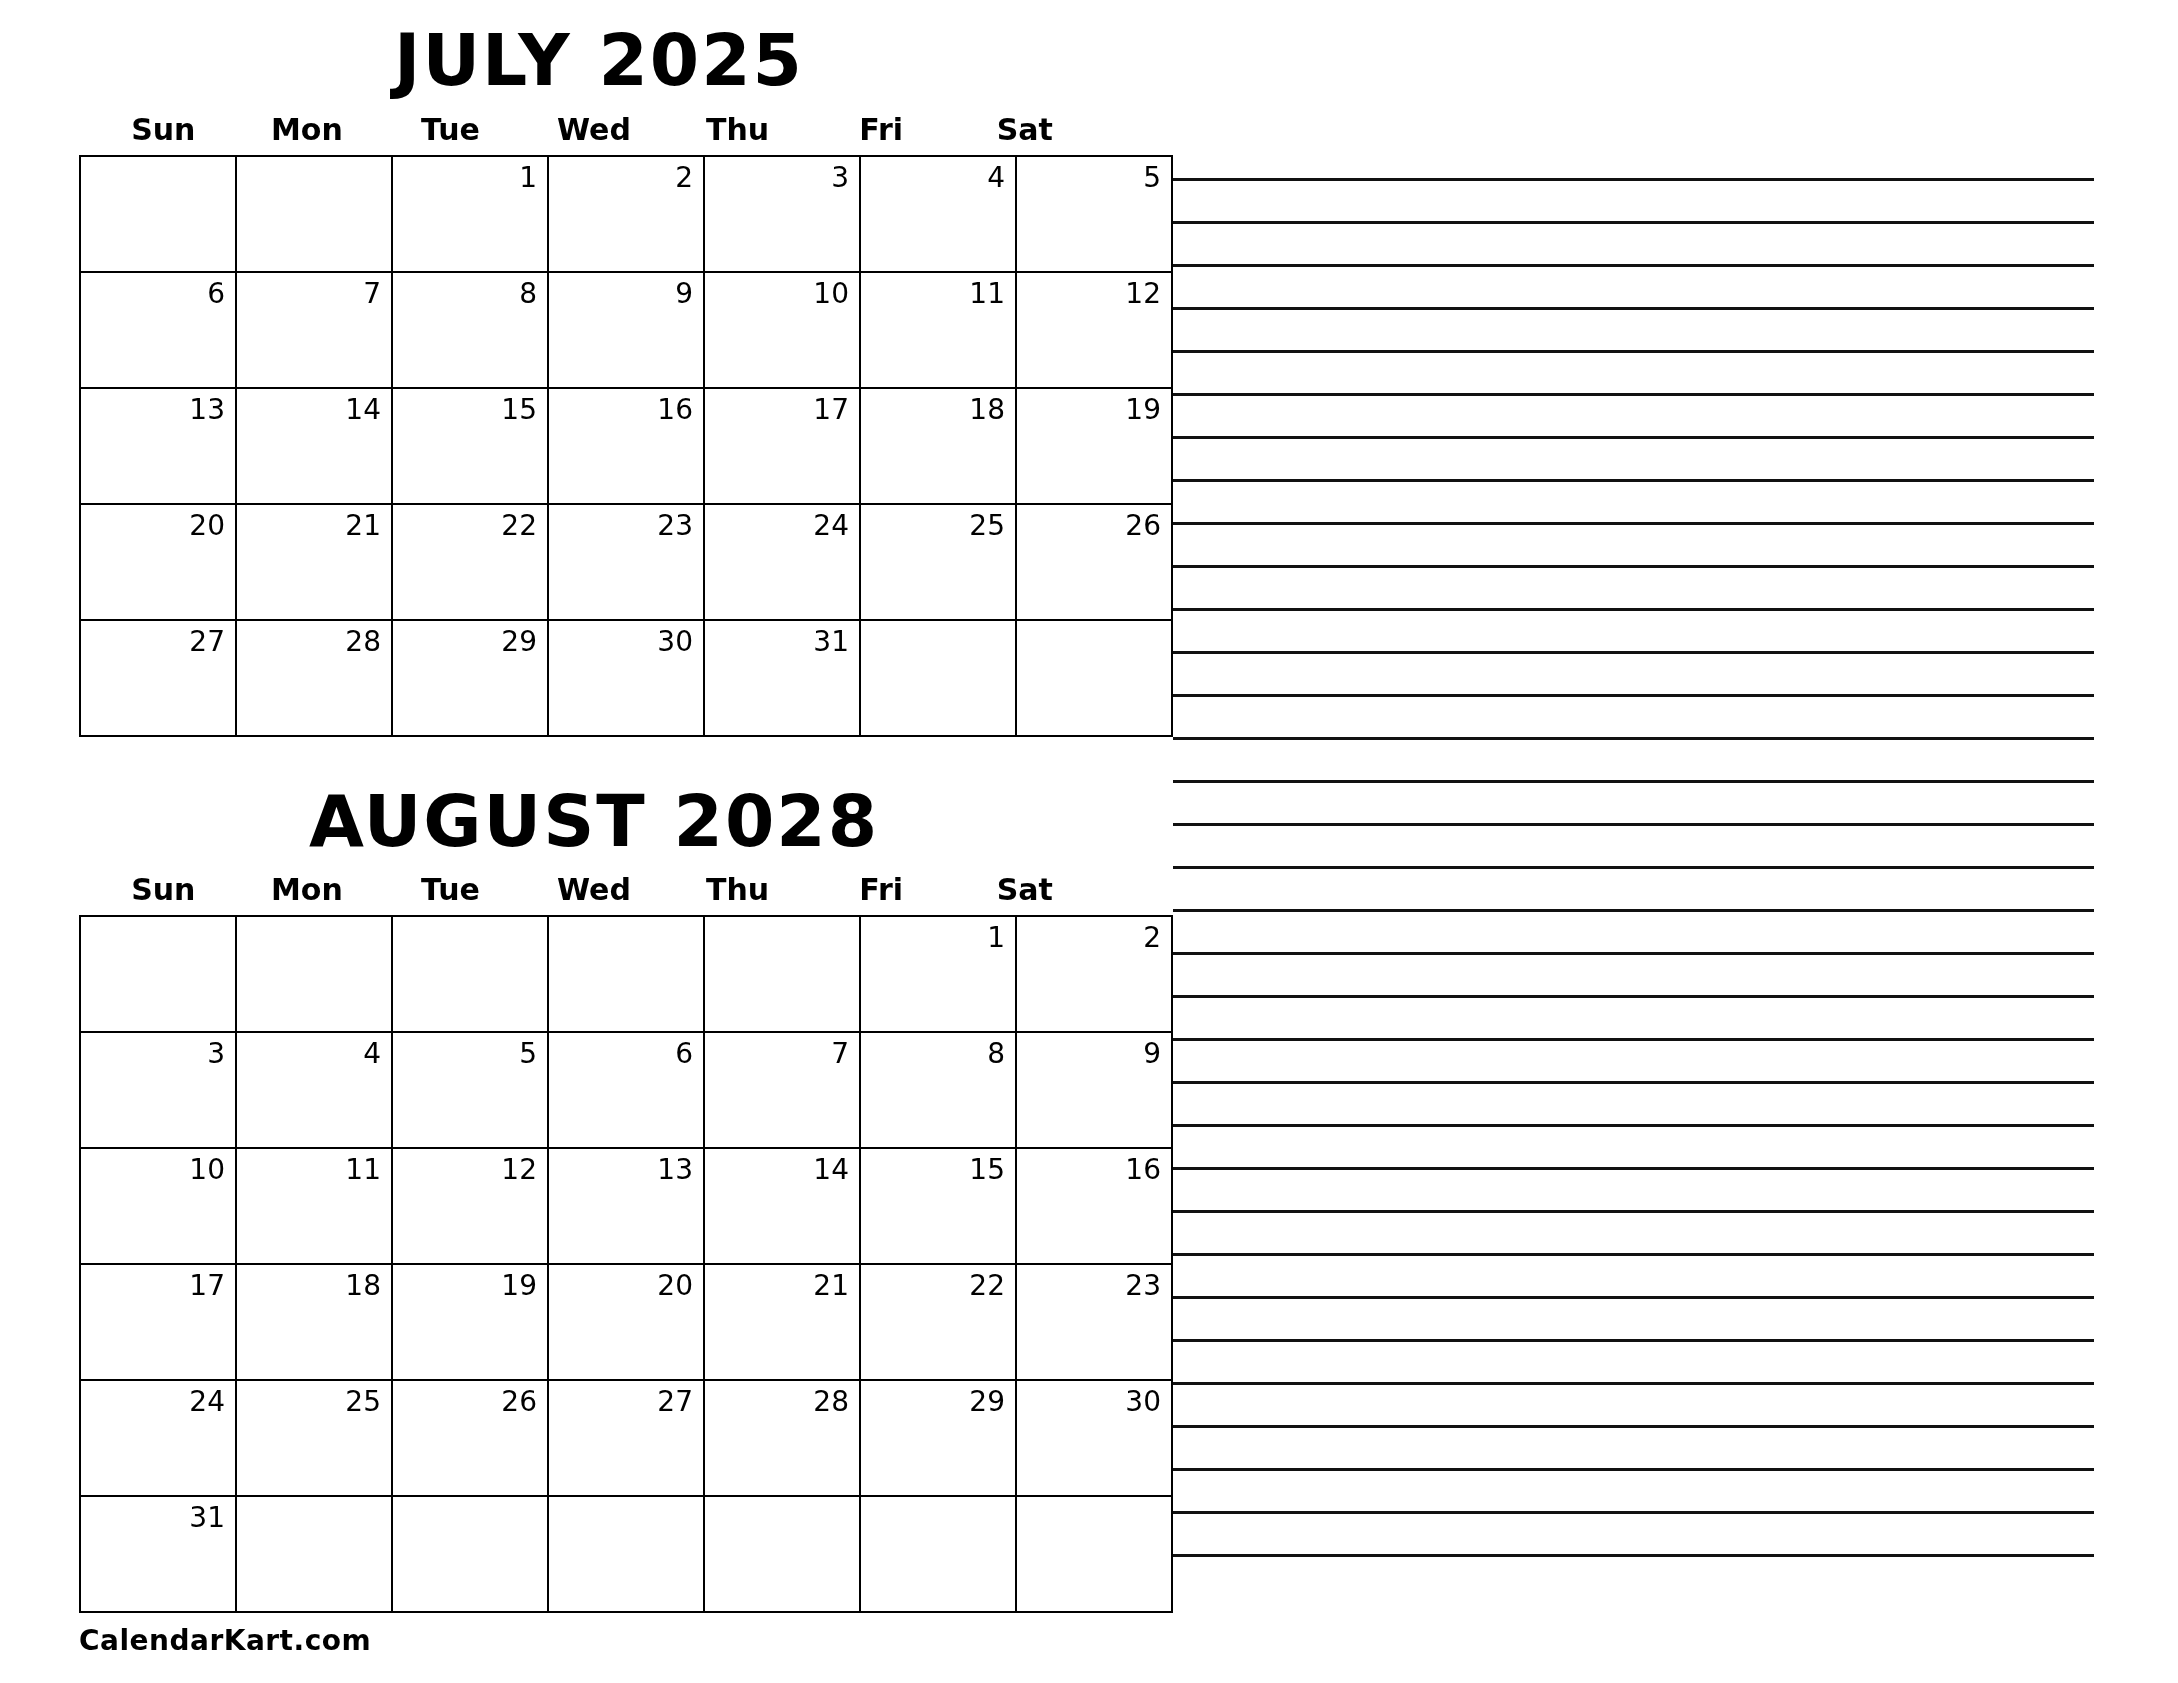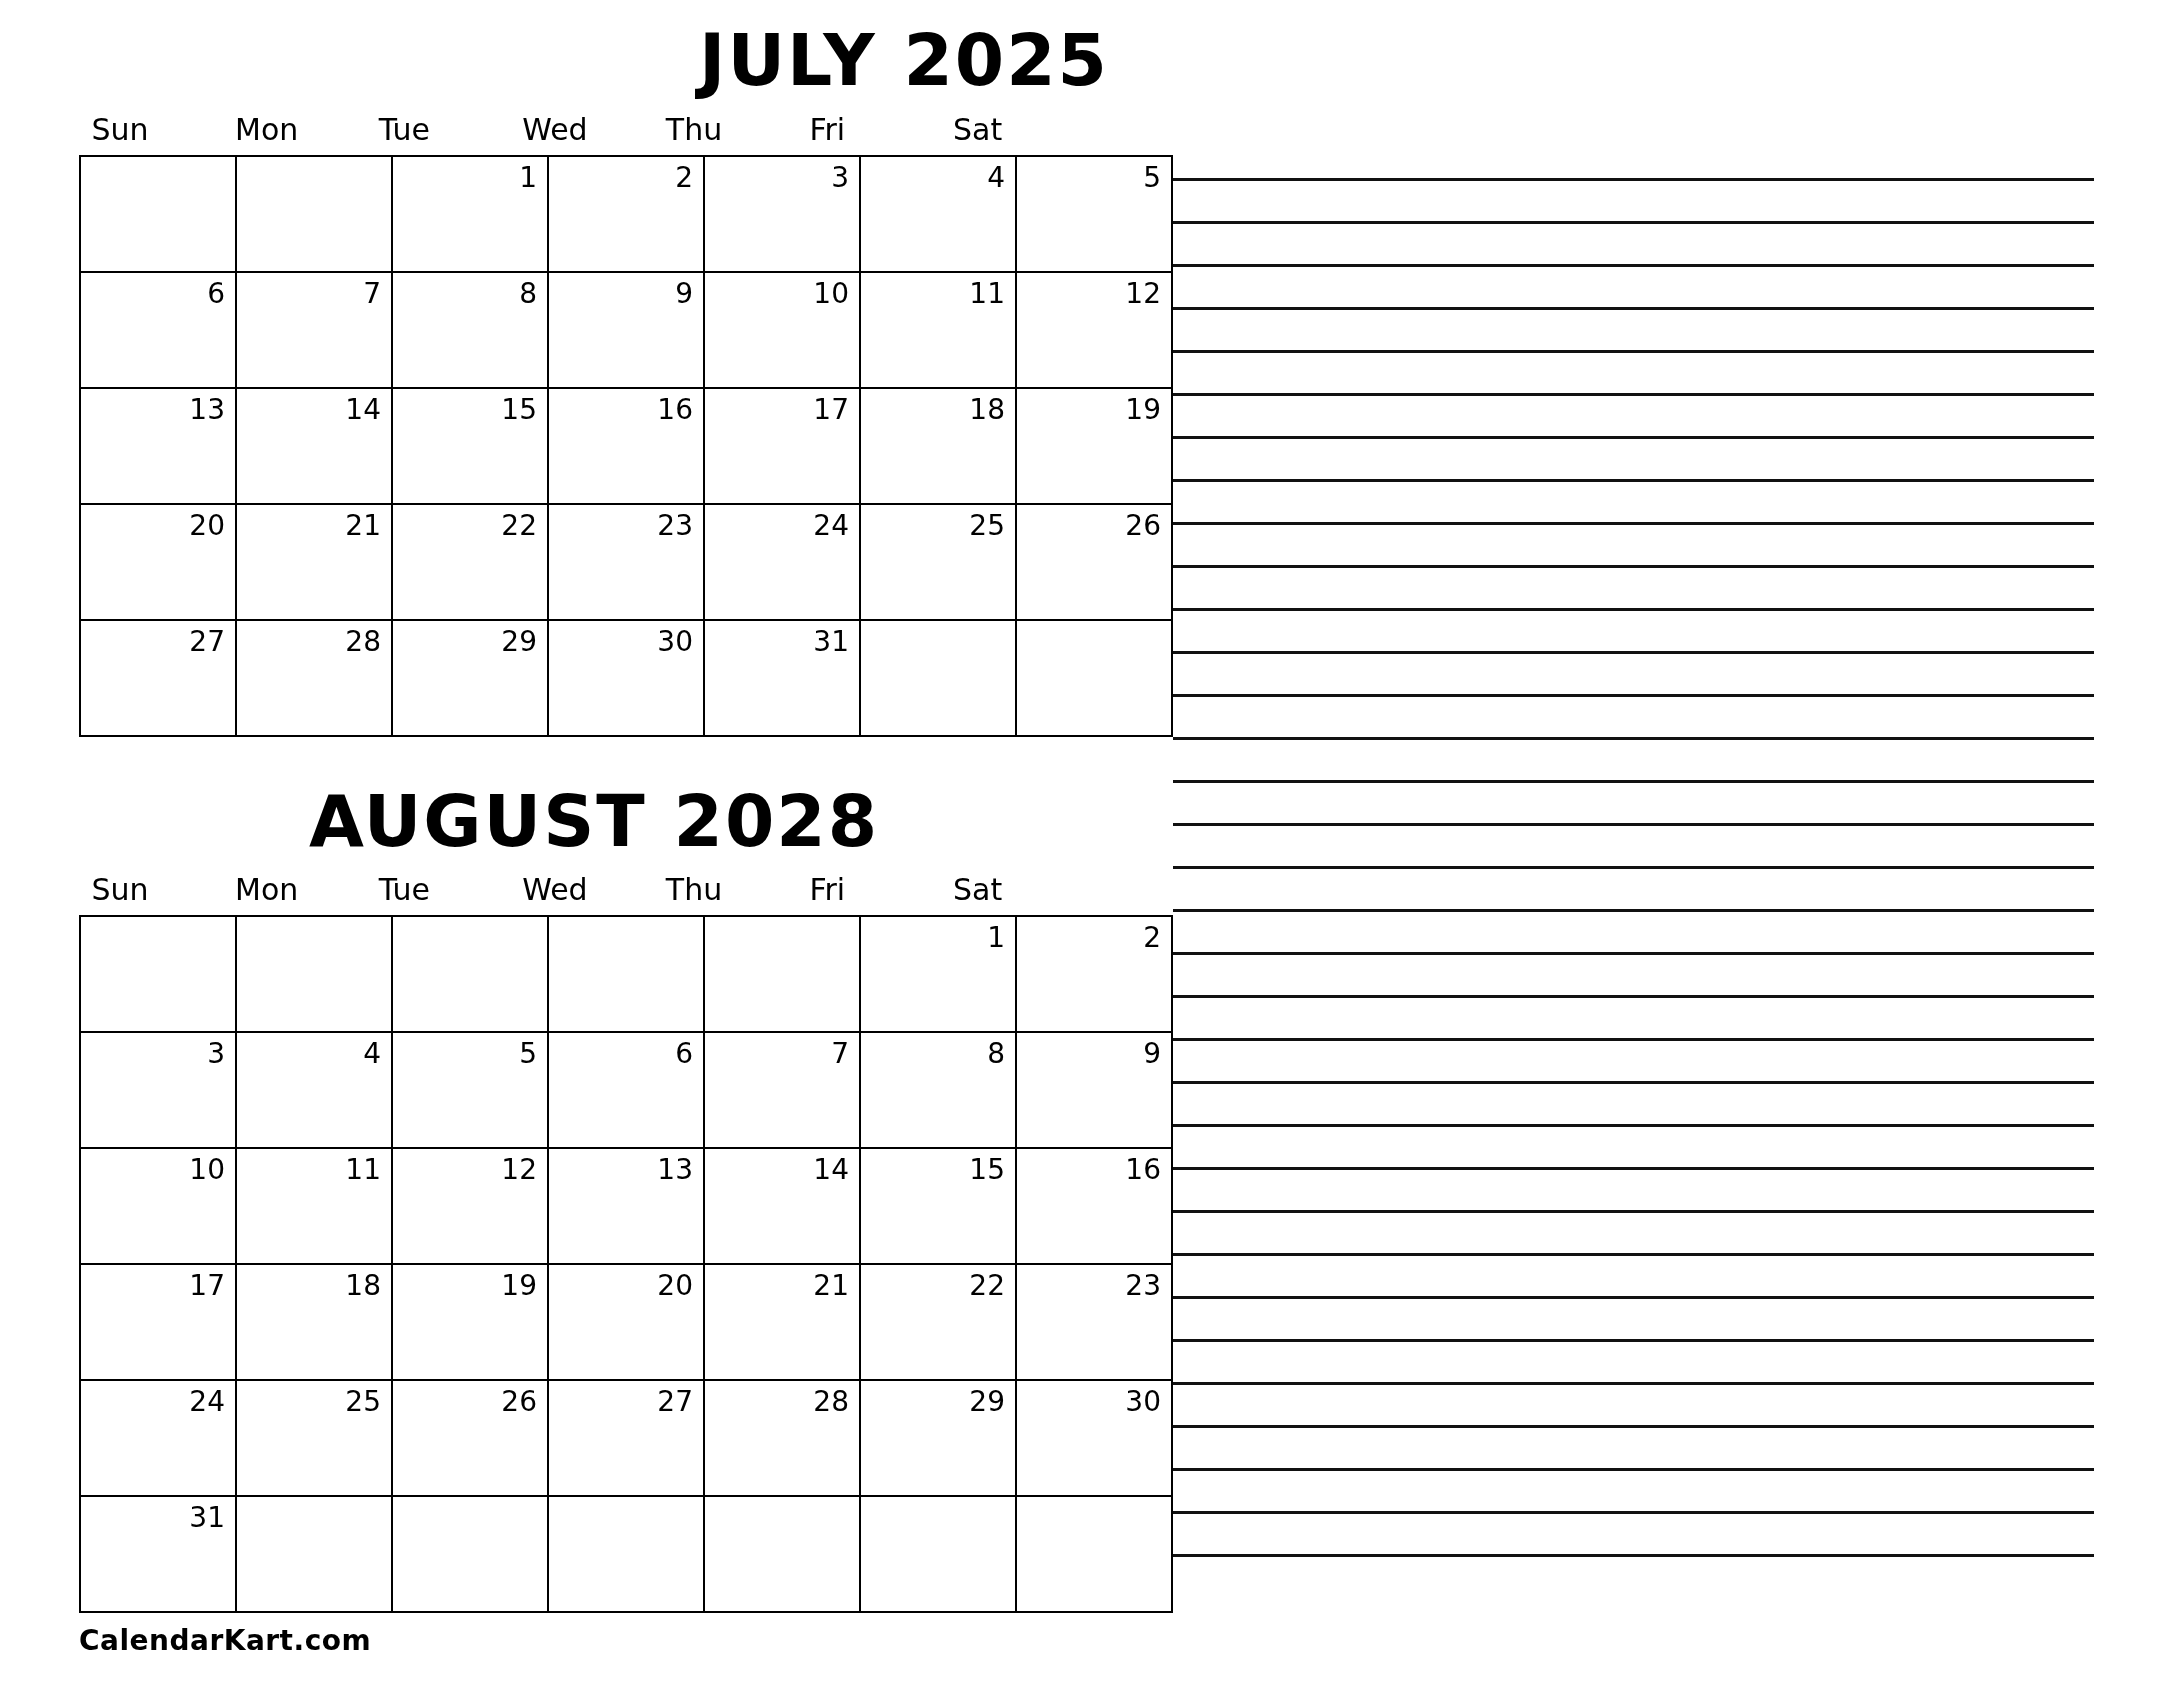--- a/index.html
+++ b/index.html
@@ -39,30 +39,30 @@
   .month-block { width: 1030px; }
   .month-title {
     font-family: "DejaVu Sans", sans-serif;
     font-weight: bold;
     font-size: 71px;
     letter-spacing: 2px;
     text-align: center;
     margin: 0 0 10px 0;
     line-height: 1.15;
   }
-  .month-title.july { padding-left: 10px; text-align: right; }
+  .month-title.july { padding-left: 10px; }
   .dow-row {
     display: flex;
     width: 1005px;
     margin: 0 auto;
   }
   .dow-cell {
     width: 144px;
-    text-align: left;
-    font-weight: normal;
+    text-align: center;
+    font-weight: bold;
     font-size: 30px;
     padding-bottom: 8px;
   }
   table.cal {
     border-collapse: collapse;
     width: 1005px;
     margin: 0 auto;
     table-layout: fixed;
   }
   table.cal td {

